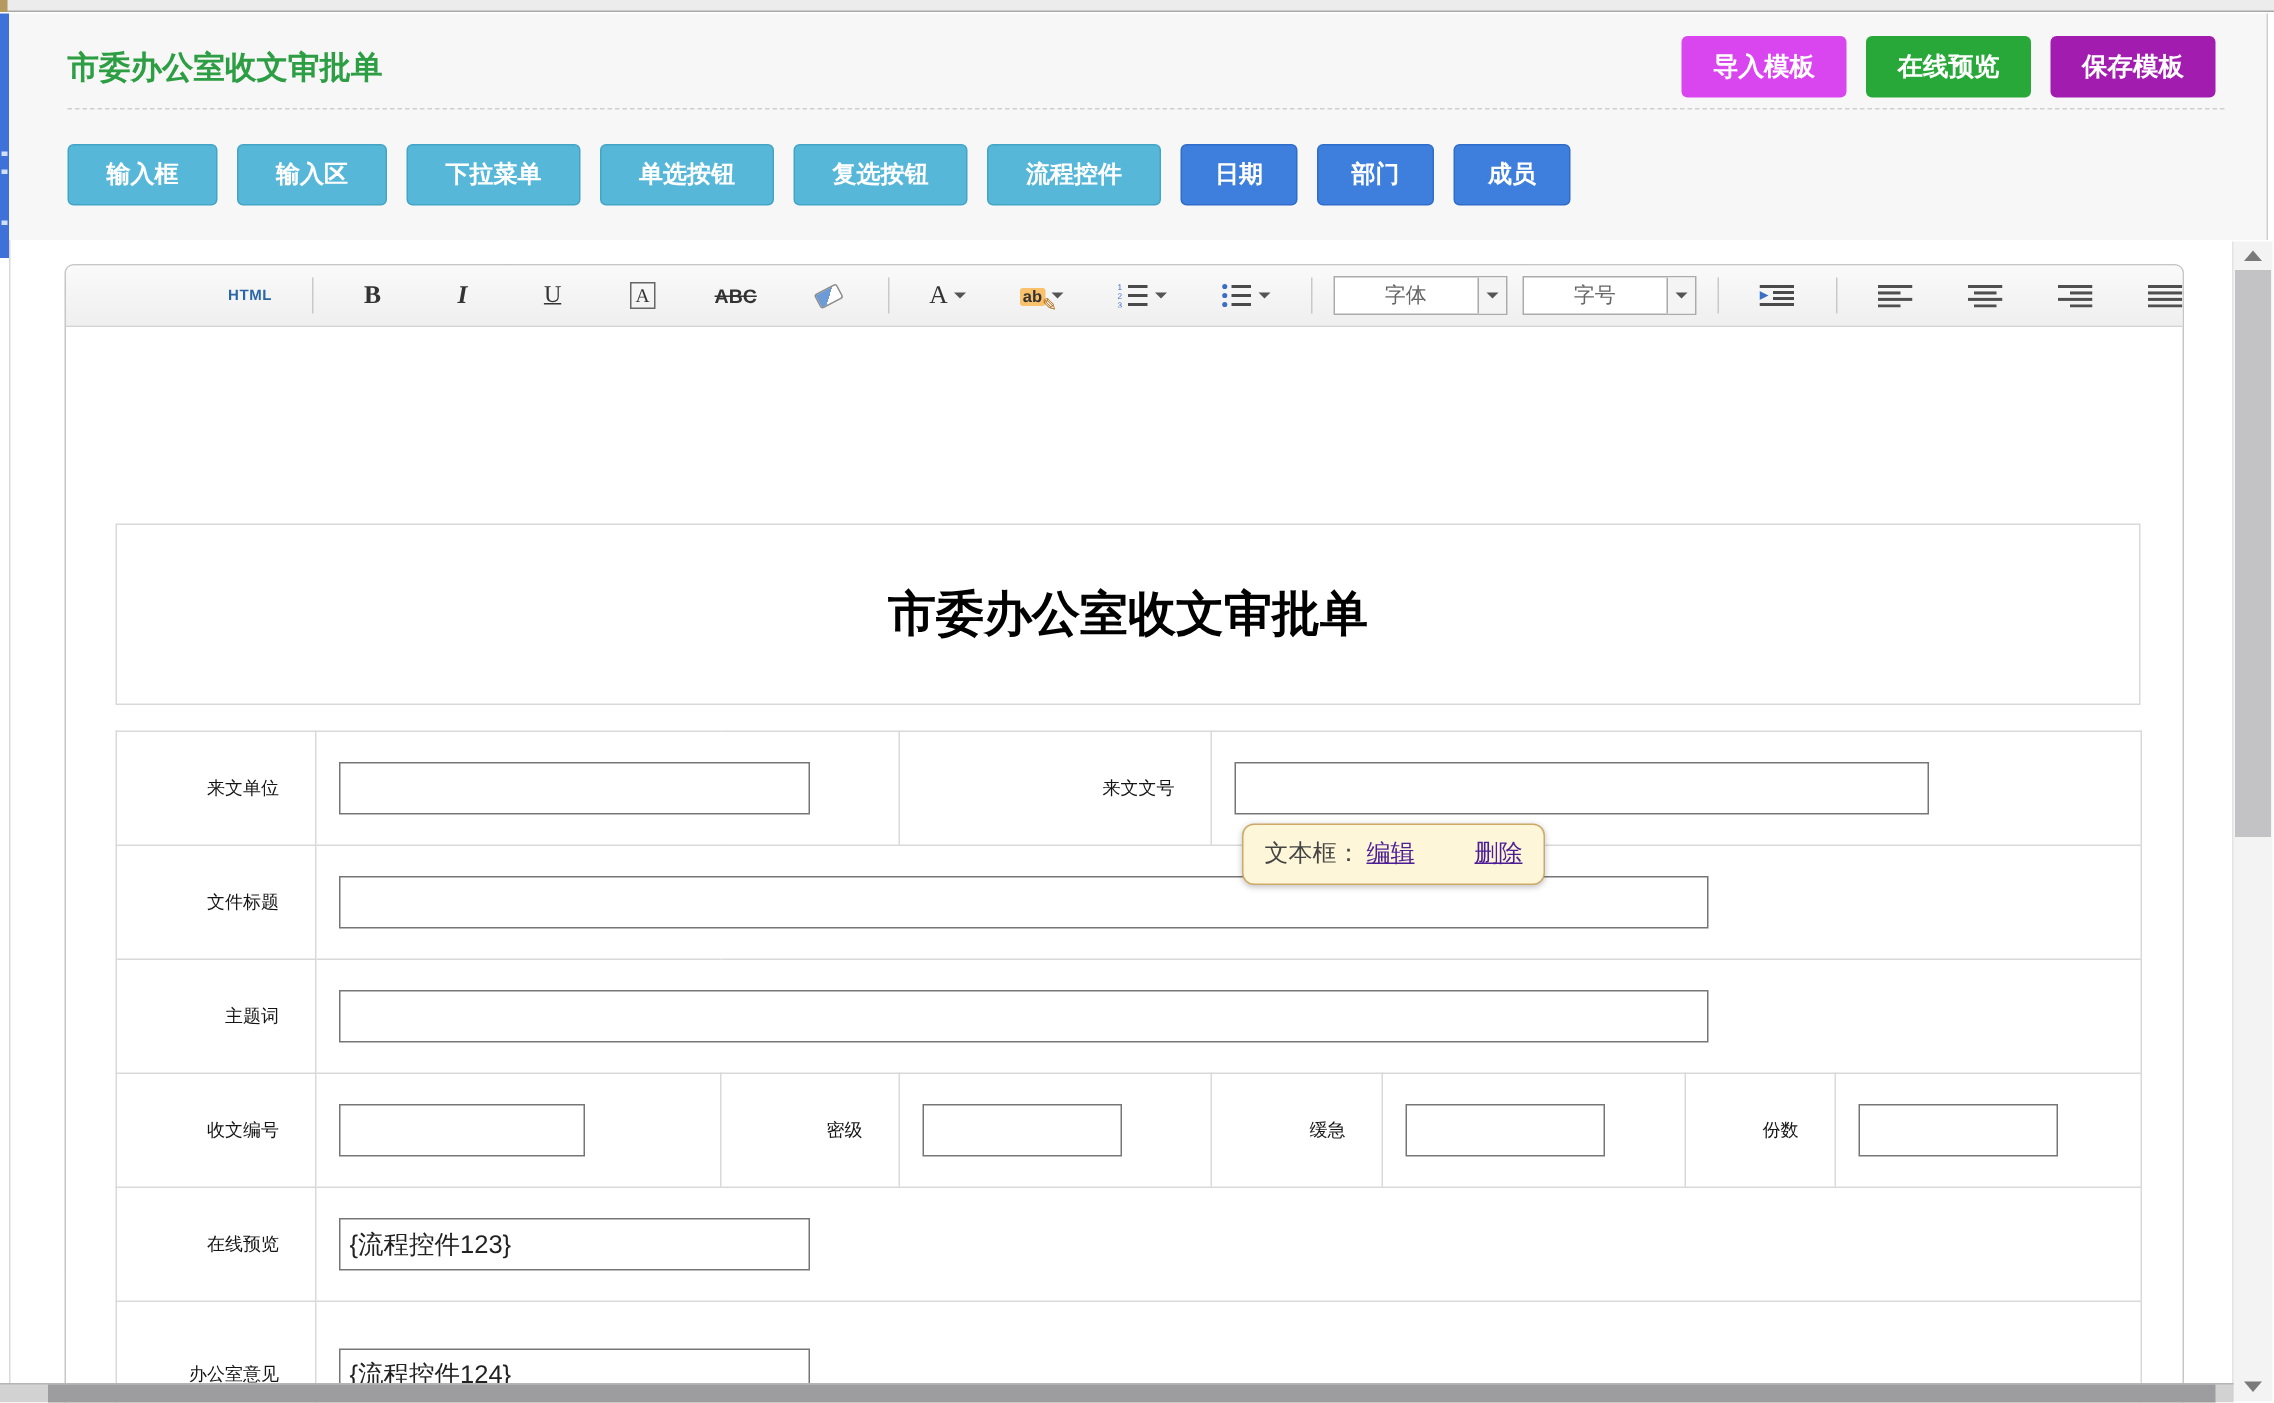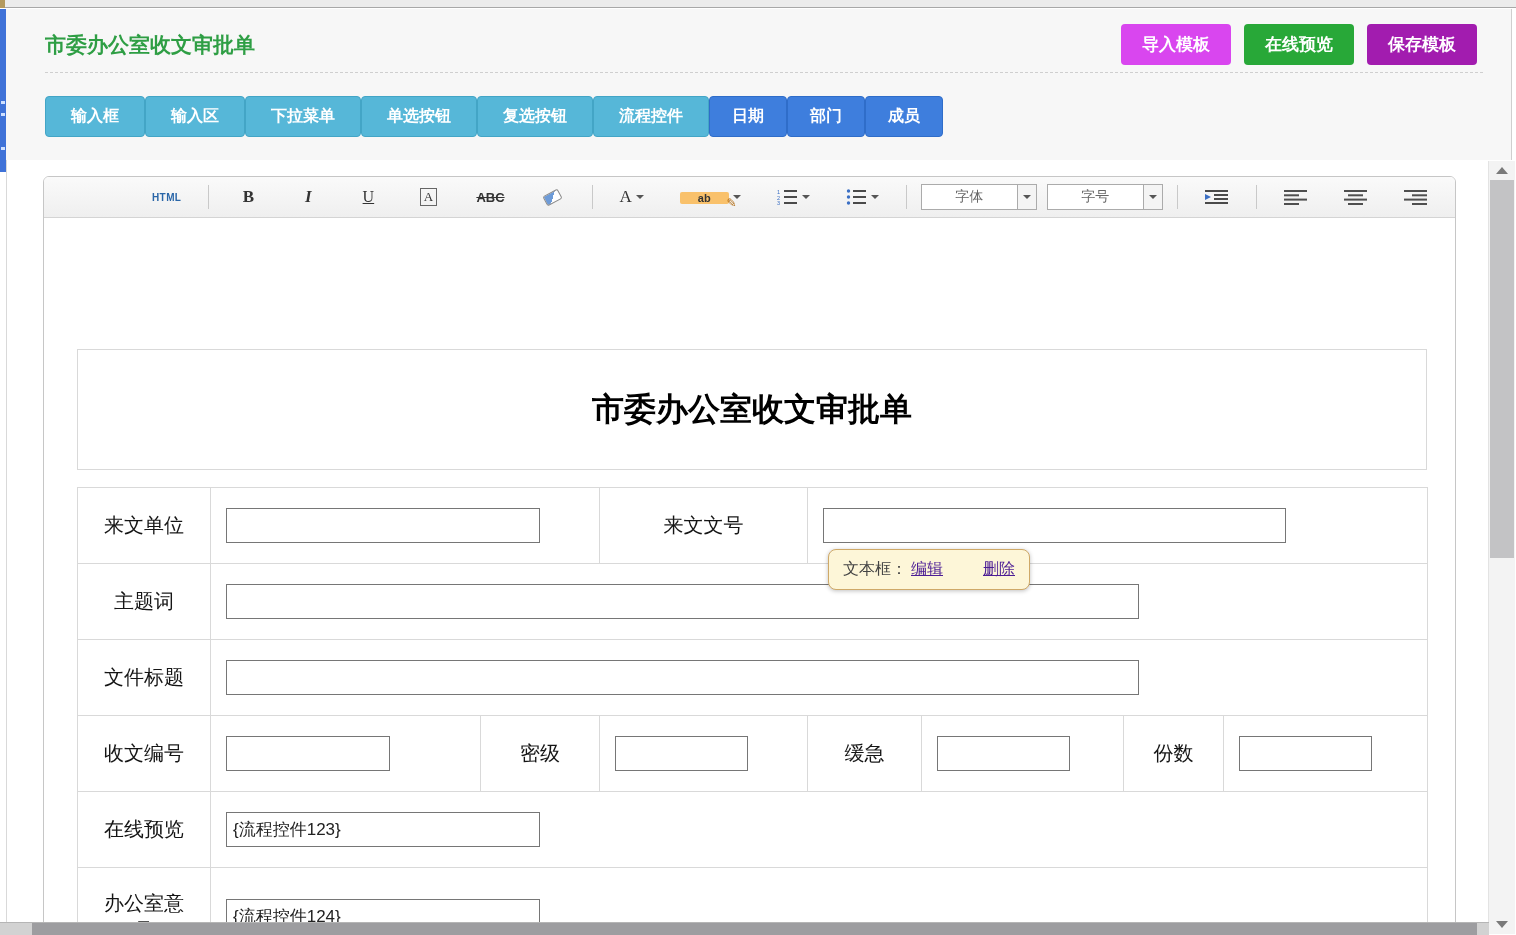--- a/index.html
+++ b/index.html
@@ -22,21 +22,21 @@
   .page-title { position:absolute; left:39px; top:22px; font-family:"Liberation Serif", serif;
     font-weight:bold; font-size:21px; color:#2e9e44; }
   .header-actions { position:absolute; right:34px; top:15px; display:flex; gap:13px; }
   .btn-action { height:41px; padding:0 21px; border:none; border-radius:4px; cursor:pointer;
     color:#fff; font-family:"Liberation Serif", serif; font-weight:bold; font-size:17px; }
   .btn-import  { background:#d946ef; }
   .btn-preview { background:#28a838; }
   .btn-save    { background:#a21caf; }
   .dashed-sep { position:absolute; left:39px; top:63px; width:1438px; height:0;
     border-top:1px dashed #cfcfcf; }
-  .toolbox { position:absolute; left:39px; top:87px; display:flex; }
+  .toolbox { position:absolute; left:39px; top:87px; display:flex; gap:13px; }
   .btn-tool { height:41px; border-radius:4px; cursor:pointer; color:#fff;
     font-family:"Liberation Serif", serif; font-weight:bold; font-size:16px; }
   .btn-light   { background:#56b7d8; border:1px solid #43a5c6; padding:0 25px; }
   .btn-primary { background:#3e7edd; border:1px solid #2f6dc9; padding:0 22px; }
 
   
   .content { position:absolute; left:6px; top:160px; width:1481px; height:762px;
     background:#fff; border-left:1px solid #d9d9d9; }
   .editor { position:absolute; left:36px; top:16px; width:1413px; height:1000px;
     background:#fff; border:1px solid #c6c6c6; border-radius:6px 6px 0 0; overflow:hidden; }
@@ -51,41 +51,41 @@
   .ke-u { font-family:"Liberation Serif", serif; font-size:16px; text-decoration:underline; }
   .ke-abox { font-family:"Liberation Serif", serif; font-size:13px; border:1px solid #666;
     padding:0 3px; line-height:16px; }
   .ke-abc { font-size:13px; font-weight:bold; text-decoration:line-through;text-align:center; }
   .eraser { display:inline-block; width:17px; height:11px; transform:rotate(-28deg);
     background:linear-gradient(135deg,#6d9bd8 52%,#ffffff 52%); border:1px solid #8a8a8a; border-radius:2px; }
   .caret { width:0; height:0; border-left:4px solid transparent; border-right:4px solid transparent;
     border-top:4px solid #555; margin-left:4px; }
   .ke-A { font-family:"Liberation Serif", serif; font-size:17px; }
   .ke-ab-wrap { position:relative; }
-  .ke-ab { font-size:11px; font-weight:bold; background:#f9c16b; padding:0 18px; border-radius:2px; }
+  .ke-ab { font-size:11px; font-weight:bold; background:#f9c16b; padding:0 2px; border-radius:2px; }
   .ke-pencil { position:absolute; right:-8px; bottom:-4px; font-size:12px; color:#b06a10; }
   .ke-select { width:116px; height:26px; background:#fff; border:1px solid #ababab;
     display:flex; align-items:stretch; margin:0 5px; cursor:pointer; flex:0 0 auto; }
   .ke-select .lbl { flex:1; display:flex; align-items:center; justify-content:center;
     color:#666; font-size:14px; font-family:"Liberation Serif", serif; }
   .ke-select .dd { width:19px; border-left:1px solid #ababab; display:flex;
     align-items:center; justify-content:center; background:#f4f4f4; }
   .ke-select .dd .caret { margin-left:0; }
   .hrbar { width:25px; height:2px; background:#4f4f4f; }
   .omega { font-family:"Liberation Serif", serif; font-size:19px; color:#3b6fc4; }
   .ke-monitor { margin-left:auto; margin-right:14px; }
 
   
   .doc { padding:131px 0 0 33px; }
   .doc-titlebox { width:1350px; height:121px; border:1px solid #d9d9d9;
     display:flex; align-items:center; justify-content:center; }
   .doc-title { font-size:32px; font-weight:bold; color:#000; margin:0; }
   table.form { margin-top:17px; width:1350px; border-collapse:collapse; table-layout:fixed; }
   table.form td { border:1px solid #d9d9d9; height:76px; }
-  td.lbl { text-align:center; font-size:20px; line-height:1.35; color:#151515; padding:0 24px;font-family:Liberation Serif, serif; }
+  td.lbl { text-align:right; font-size:12px; line-height:1.35; color:#151515; padding:0 24px;font-family:Liberation Serif, serif; }
   td.inp { padding-left:15px; }
   input.t { height:35px; border:1px solid #767676; background:#fff; font-size:17px;
     padding:0 6px; font-family:"Liberation Sans", sans-serif; color:#222; }
   .w314{width:314px;} .w463{width:463px;} .w913{width:913px;}
   .w164{width:164px;} .w133{width:133px;}
   tr.tall td { height:98px; }
 
   
   .tooltip { position:absolute; left:828px; top:549px; z-index:40;
     background:#fdf6d8; border:1px solid #cfa968; border-radius:8px;
@@ -312,25 +312,25 @@
             <col style="width:204px">
         </colgroup>
         <tbody>
             <tr>
           <td class="lbl">来文单位</td>
           <td class="inp" colspan="2"><input class="t w314" type="text" style=""></td>
           <td class="lbl">来文文号</td>
           <td class="inp" colspan="4"><input class="t w463" type="text" style=""></td>
         </tr>
         <tr>
+          <td class="lbl">文件标题</td>
+          <td class="inp" colspan="7"><input class="t w913" type="text" style=""></td>
+        </tr>
+        <tr>
           <td class="lbl">主题词</td>
-          <td class="inp" colspan="7"><input class="t w913" type="text" style=""></td>
-        </tr>
-        <tr>
-          <td class="lbl">文件标题</td>
           <td class="inp" colspan="7"><input class="t w913" type="text" style=""></td>
         </tr>
         <tr>
           <td class="lbl">收文编号</td>
           <td class="inp"><input class="t w164" type="text" style=""></td>
           <td class="lbl">密级</td>
           <td class="inp"><input class="t w133" type="text" style=""></td>
           <td class="lbl">缓急</td>
           <td class="inp"><input class="t w133" type="text" style=""></td>
           <td class="lbl">份数</td>

